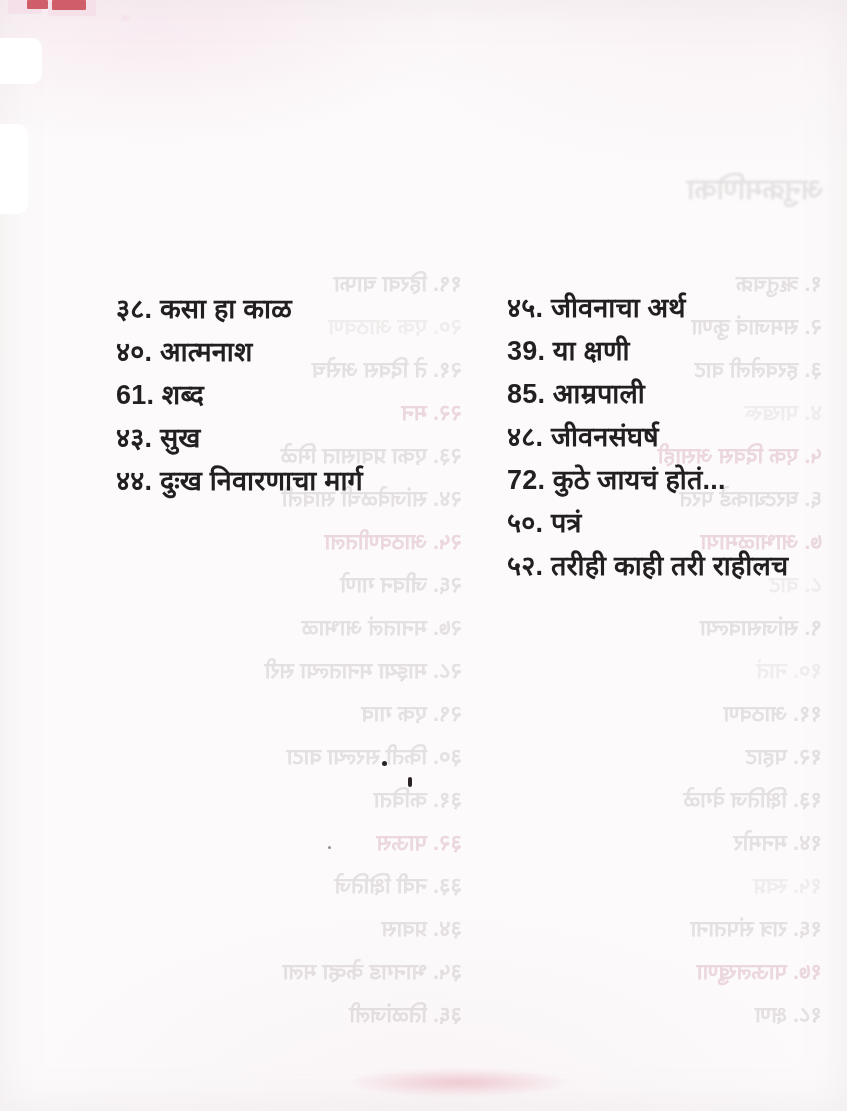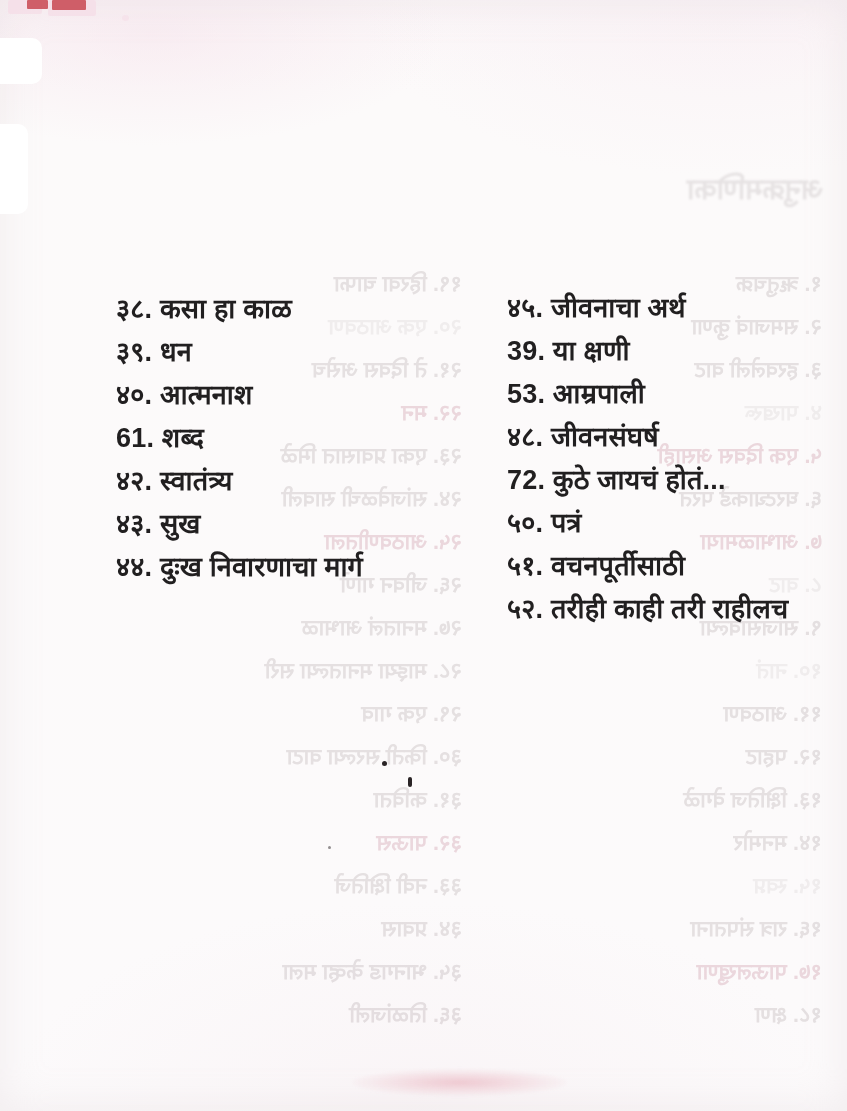--- a/index.html
+++ b/index.html
@@ -121,35 +121,32 @@
       <div class="ghost-line tg">१३. क्षितिज वेगळे</div>
       <div class="ghost-line tg">१४. मनमोर</div>
       <div class="ghost-line tf">१५. स्वप्न</div>
       <div class="ghost-line tg">१६. रात्र संपताना</div>
       <div class="ghost-line tp">१७. पाऊलखुणा</div>
       <div class="ghost-line tg">१८. क्षण</div>
     </div>
 
   <div class="toc-col" id="toc-left">
       <div class="entry">३८. कसा हा काळ</div>
-      <div class="entry">३९. धन</div>
       <div class="entry">४०. आत्मनाश</div>
       <div class="entry">61. शब्द</div>
-      <div class="entry">४२. स्वातंत्र्य</div>
       <div class="entry">४३. सुख</div>
       <div class="entry">४४. दुःख निवारणाचा मार्ग</div>
     </div>
   <div class="toc-col" id="toc-right">
       <div class="entry">४५. जीवनाचा अर्थ</div>
       <div class="entry">39. या क्षणी</div>
-      <div class="entry">53. आम्रपाली</div>
+      <div class="entry">85. आम्रपाली</div>
       <div class="entry">४८. जीवनसंघर्ष</div>
       <div class="entry">72. कुठे जायचं होतं...</div>
       <div class="entry">५०. पत्रं</div>
-      <div class="entry">५१. वचनपूर्तीसाठी</div>
       <div class="entry">५२. तरीही काही तरी राहीलच</div>
     </div>
 
   <div class="speck" style="left:382px;top:761px;width:5px;height:5px;"></div>
   <div class="speck" style="left:408px;top:777px;width:4px;height:10px;border-radius:2px;"></div>
   <div class="speck" style="left:328px;top:846px;width:3px;height:3px;opacity:.5;"></div>
 
   <div class="smudge"></div>
 
 </div>

